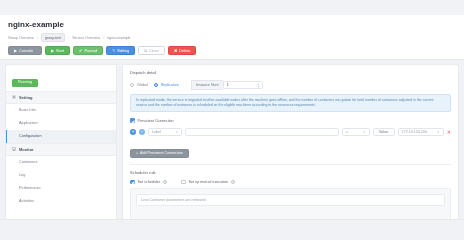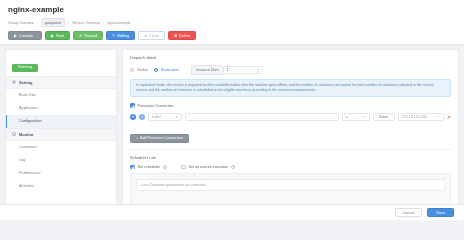--- a/index.html
+++ b/index.html
@@ -2,21 +2,21 @@
 <html><head>
 <meta charset="utf-8">
 <style>
   * { box-sizing: border-box; margin: 0; padding: 0; }
   html, body {
     width: 464px; height: 220px;
     font-family: "Liberation Sans", sans-serif;
     background: #f0f2f5;
     overflow: hidden;
   }
-  .app { width: 464px; height: 220px; position: relative; background: #f0f2f5; }
+  .app { width: 464px; height: 220px; position: relative; background: #f0f2f5; margin-top: 15px; }
 
   
   .header {
     background: #ffffff;
     padding: 5px 8px 4px 8px;
     border-bottom: 1px solid #e8e8e8;
   }
   .page-title {
     font-size: 8px;
     font-weight: bold;

